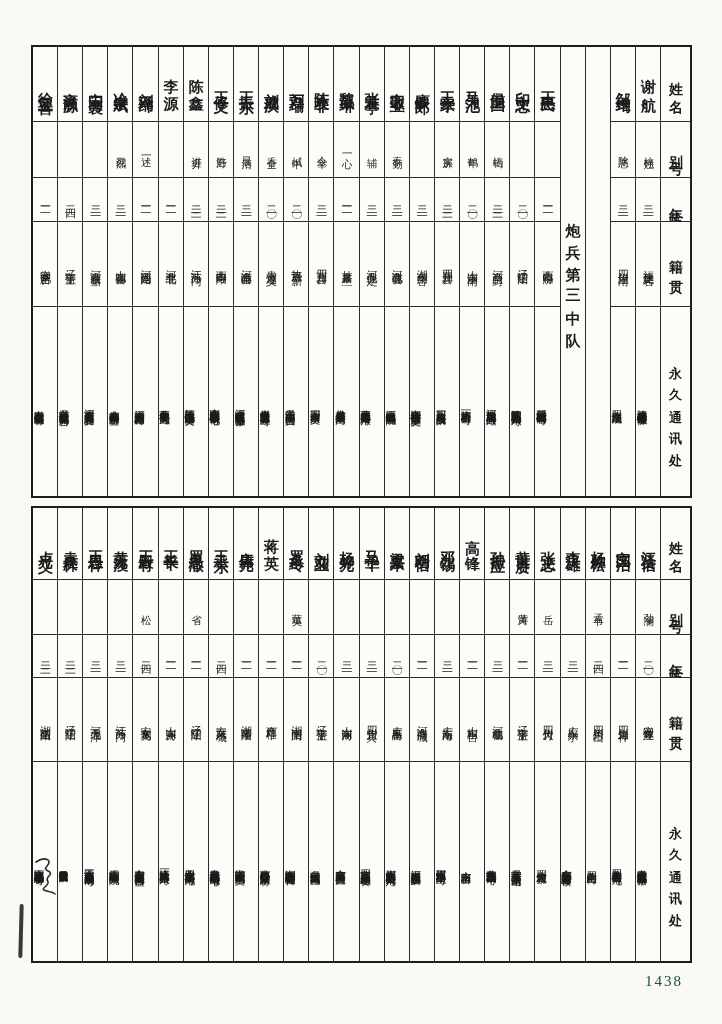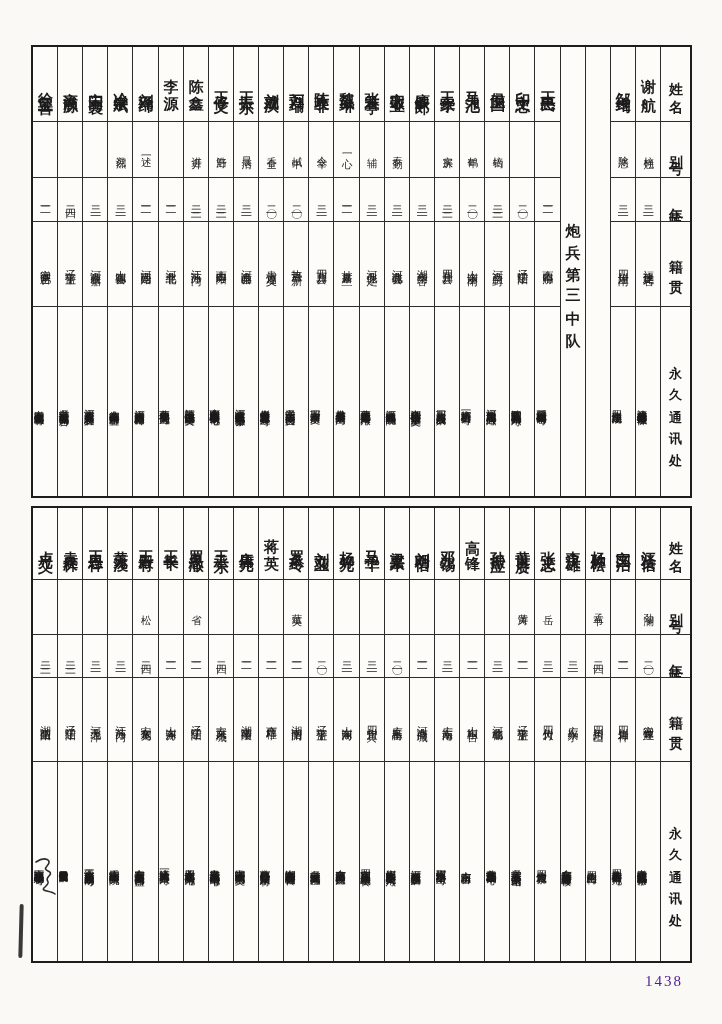--- a/index.html
+++ b/index.html
@@ -40,21 +40,21 @@
   .h-label{font-weight:bold;}
   .hl-name{font-size:14px;letter-spacing:18px;text-indent:9px;}
   .hl-alias{font-size:14px;letter-spacing:7px;text-indent:3px;}
   .hl-age{font-size:14px;letter-spacing:4px;text-indent:2px;}
   .hl-native{font-size:14px;letter-spacing:20px;text-indent:10px;}
   .hl-addr{font-size:13px;letter-spacing:22px;text-indent:11px;}
   .full-col{justify-content:center;align-items:center;}
   .f-title{font-size:15px;font-weight:bold;letter-spacing:22px;text-indent:11px;}
   .pageno{
     position:absolute;right:39px;bottom:34px;
-    font-size:15px;letter-spacing:2px;color:#4c1d95;
+    font-size:15px;letter-spacing:2px;color:#14532d;
     font-family:"Liberation Serif","DejaVu Serif",serif;
     margin-top:8px;
   }
   .ink-streak{
     position:absolute;left:19px;top:904px;width:4px;height:54px;
     background:#242424;border-radius:2px;transform:rotate(1.5deg);opacity:.9;
   }
   .scribble-svg{position:absolute;left:0;top:92px;pointer-events:none;}
 </style>
 </head>

